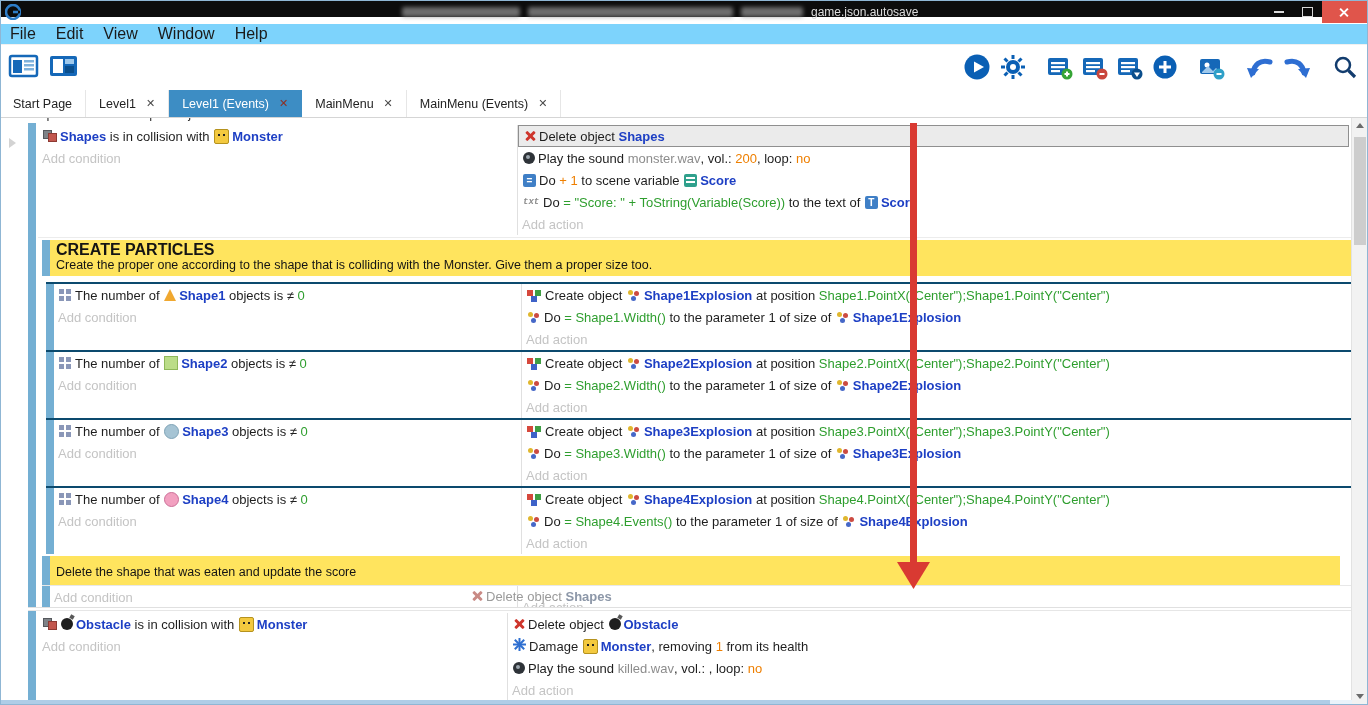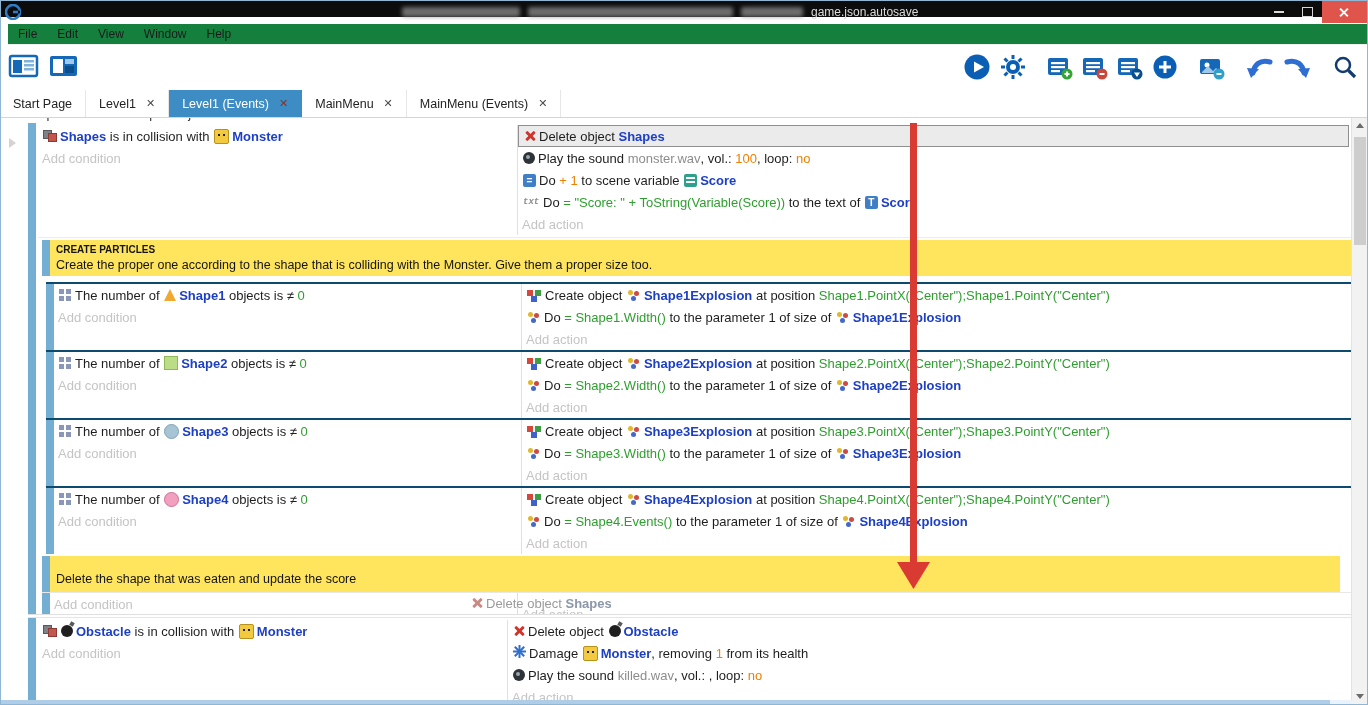--- a/index.html
+++ b/index.html
@@ -15,22 +15,22 @@
   .r1{width:118px}.r2{width:205px}.r3{width:62px}
   .winbtns{position:absolute;right:1px;top:1px;height:22px;display:flex;}
   .wb{width:29px;height:22px;display:flex;align-items:center;justify-content:center;position:relative;}
   .wb-min::before{content:"";width:10px;height:2px;background:#D8D8D8;}
   .wb-max::before{content:"";width:9px;height:8px;border:1px solid #D8D8D8;}
   .wb-close{width:45px;background:#E0554B;}
   .wb-close::before,.wb-close::after{content:"";position:absolute;left:21px;top:6px;width:2px;height:11px;background:#fff;}
   .wb-close::before{transform:rotate(45deg);} .wb-close::after{transform:rotate(-45deg);}
 
   
-  .menubar{position:absolute;top:24px;left:8px;right:0;height:20px;background:#15803d;display:flex;align-items:center;
-           font-size:12px;color:#1A1A1A;border-bottom:1px solid #F0F0F0;z-index:39;}
+  .menubar{position:absolute;top:24px;left:0;right:0;height:20px;background:#7dd3fc;display:flex;align-items:center;
+           font-size:16px;color:#1A1A1A;border-bottom:1px solid #F0F0F0;z-index:39;}
   .menu-item{padding:0 10px;height:20px;line-height:20px;}
 
   
   .toolbar{position:absolute;top:45px;left:0;right:0;height:45px;background:#FFF;z-index:38;}
   .tb-left{position:absolute;left:8px;top:6px;display:flex;gap:8px;align-items:center;}
   .tb-right{position:absolute;right:10px;top:8px;display:flex;align-items:center;gap:9px;}
   .tbtn{display:flex;align-items:center;justify-content:center;}
   .gap-l{margin-left:12px;}
 
   
@@ -58,23 +58,23 @@
   .ev1{position:relative;margin-left:28px;width:1324px;overflow:hidden;border-bottom:1px solid #E0E0E0;}
   .bar-outer{position:absolute;left:0;top:0;bottom:0;width:8px;background:#74AFD3;}
   .ev1-content{margin-left:10px;}
   .ev1-top{display:flex;border-bottom:1px solid #ECECEC;padding:2px 0;}
   .ev1-cond{width:479px;}
   .ev1-act{flex:1;border-left:1px solid #E0E0E0;}
   .line.selected{height:20px;border:1px solid #8F8F8F;background:#EBEBEB;margin-right:3px;}
 
   .comment{position:relative;margin:2px 0 6px 4px;padding:2px 8px 3px 14px;background:#FFE45E;}
   .comment::before{content:"";position:absolute;left:0;top:0;bottom:0;width:8px;background:#74AFD3;}
-  .c-title{font-weight:bold;font-size:10px;line-height:16px;color:#141414;}
+  .c-title{font-weight:bold;font-size:16px;line-height:16px;color:#141414;}
   .c-body{font-size:12.5px;line-height:15px;color:#141414;}
-  .comment.c2{margin:2px 12px 0 4px;padding-top:16px;padding-bottom:5px;}
+  .comment.c2{margin:2px 12px 0 4px;padding-top:9px;padding-bottom:5px;}
 
   .sub{display:flex;position:relative;margin-left:8px;border-top:2px solid #0c4a6e;}
   .sub::before{content:"";position:absolute;left:0;top:0;bottom:0;width:8px;background:#74AFD3;}
   .sub-cond{width:467px;margin-left:8px;}
   .sub-act{flex:1;border-left:1px solid #E0E0E0;}
 
   .tail{display:flex;position:relative;margin-left:4px;border-top:1px solid #E8E8E8;height:21px;}
   .tail::before{content:"";position:absolute;left:0;top:0;bottom:0;width:8px;background:#74AFD3;}
   .tail-cond{width:467px;margin-left:8px;}
   .tail-act{flex:1;border-left:1px solid #E0E0E0;}
@@ -330,21 +330,21 @@
           <div class="line selected">
             <span class="i ic-x"></span>
             <span>Delete object </span>
             <b class="obj">Shapes</b>
           </div>
           <div class="line">
             <span class="i ic-sound"></span>
             <span>Play the sound </span>
             <span class="gray">monster.wav</span>
             <span>, vol.: </span>
-            <span class="num">100</span>
+            <span class="num">200</span>
             <span>, loop: </span>
             <span class="num">no</span>
           </div>
           <div class="line">
             <span class="i ic-var"></span>
             <span>Do </span>
             <span class="num">+ 1</span>
             <span> to scene variable </span>
             <span class="i ic-scorevar"></span>
             <b class="obj">Score</b>

